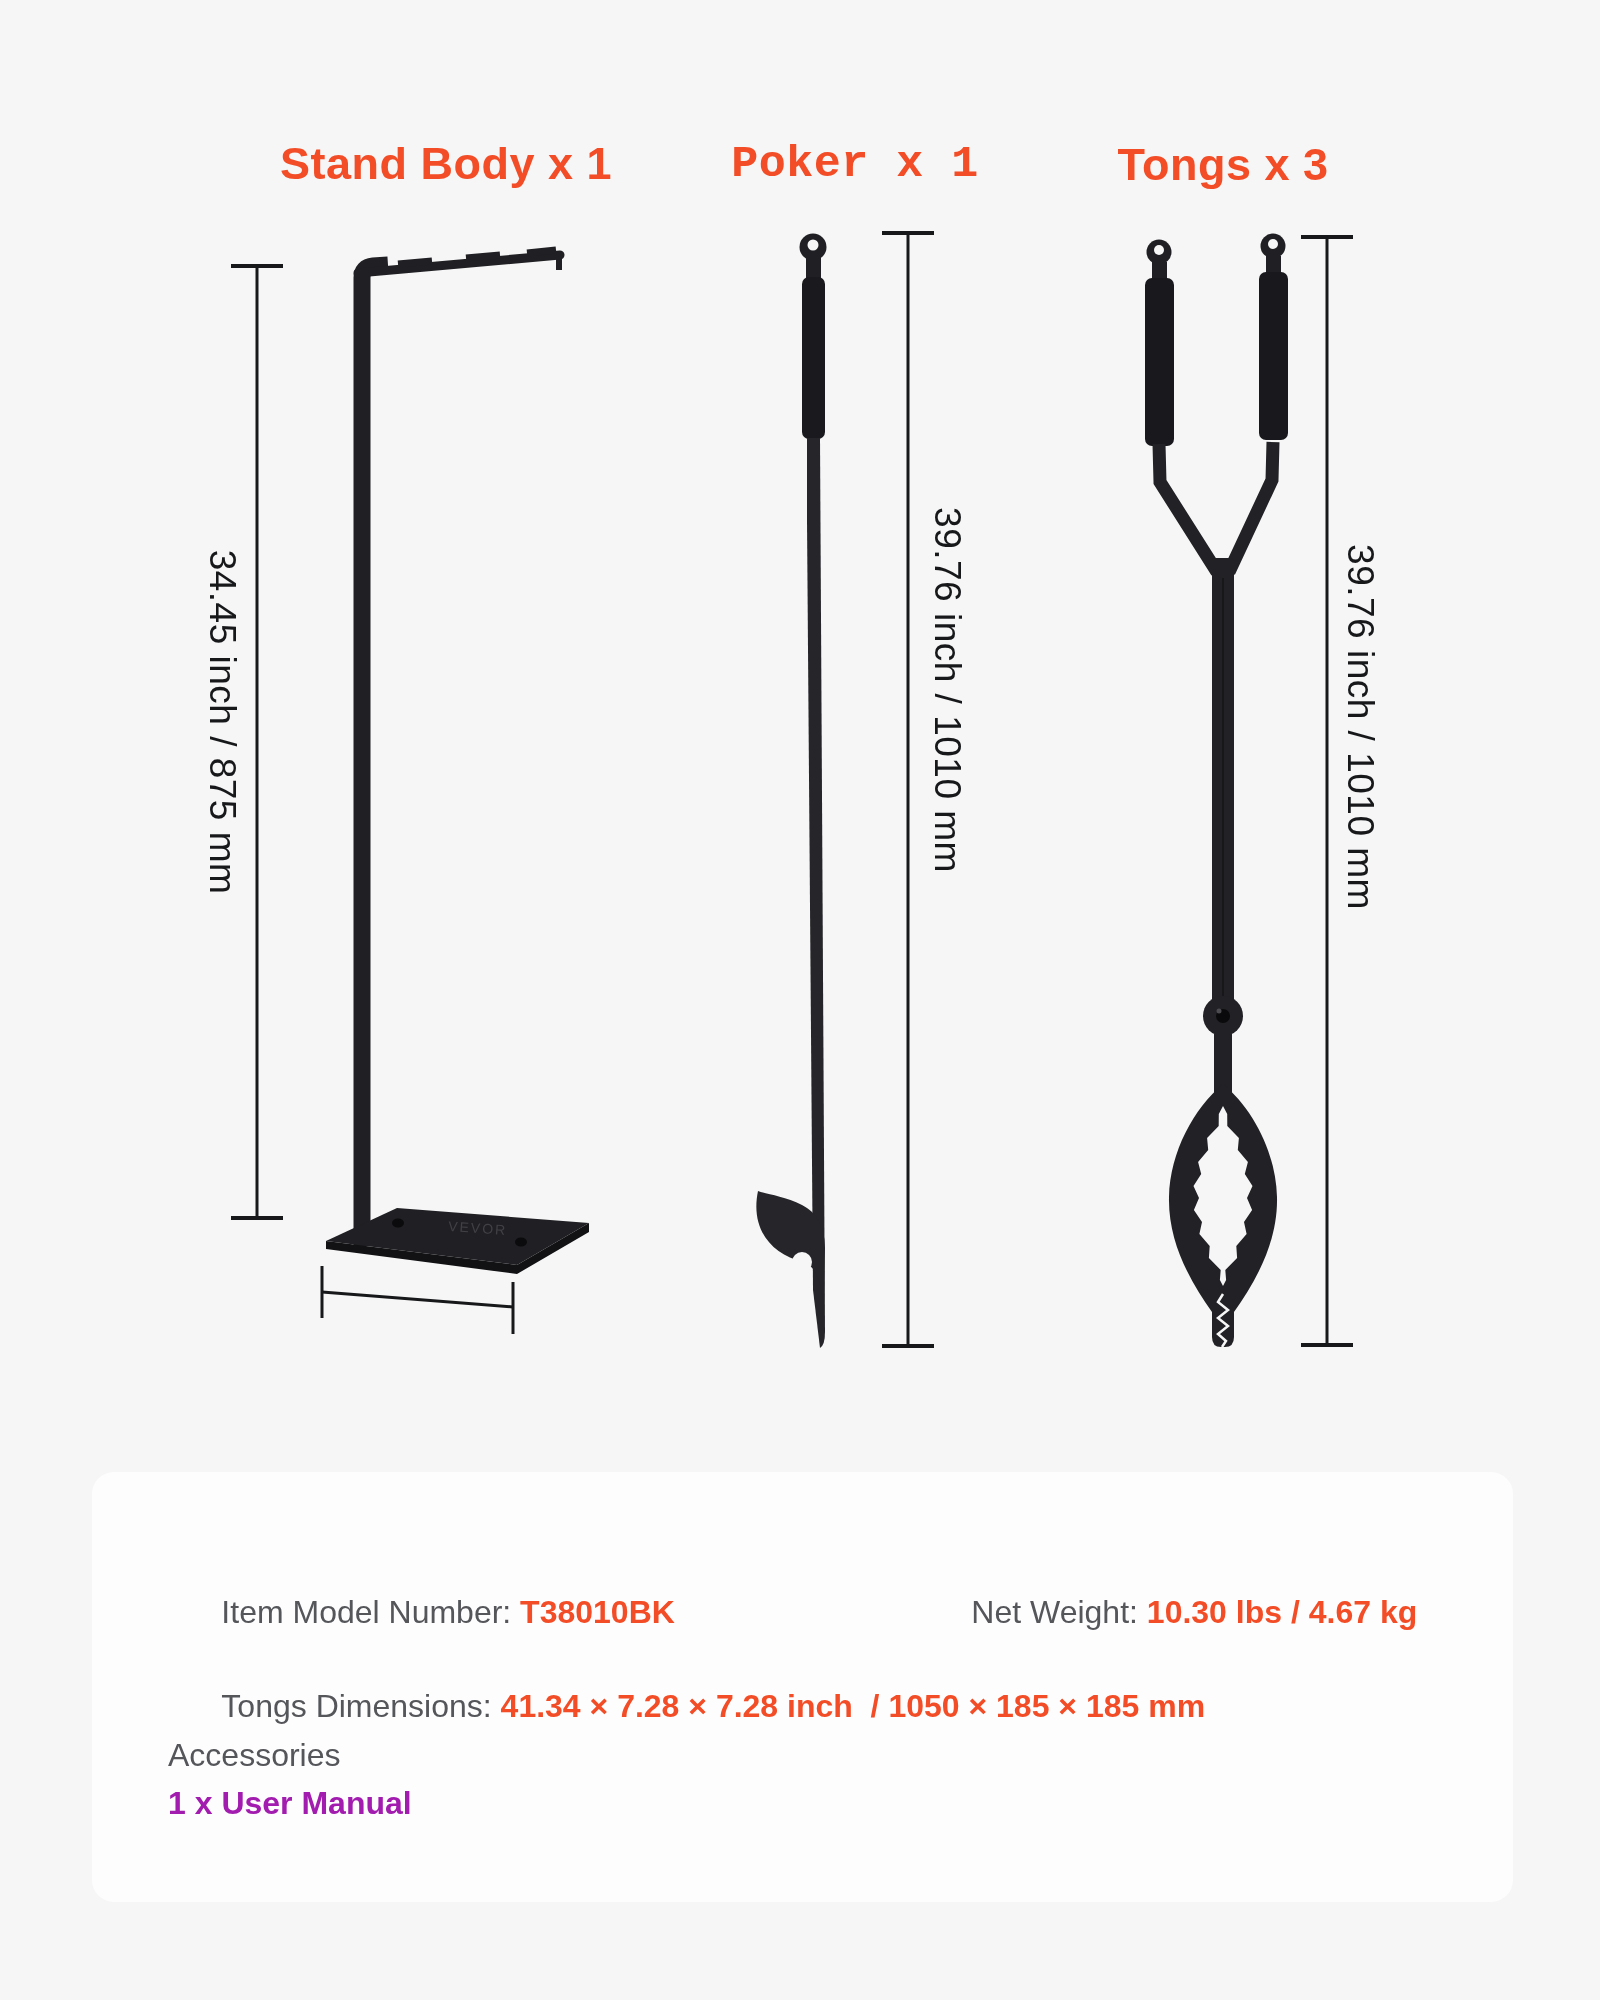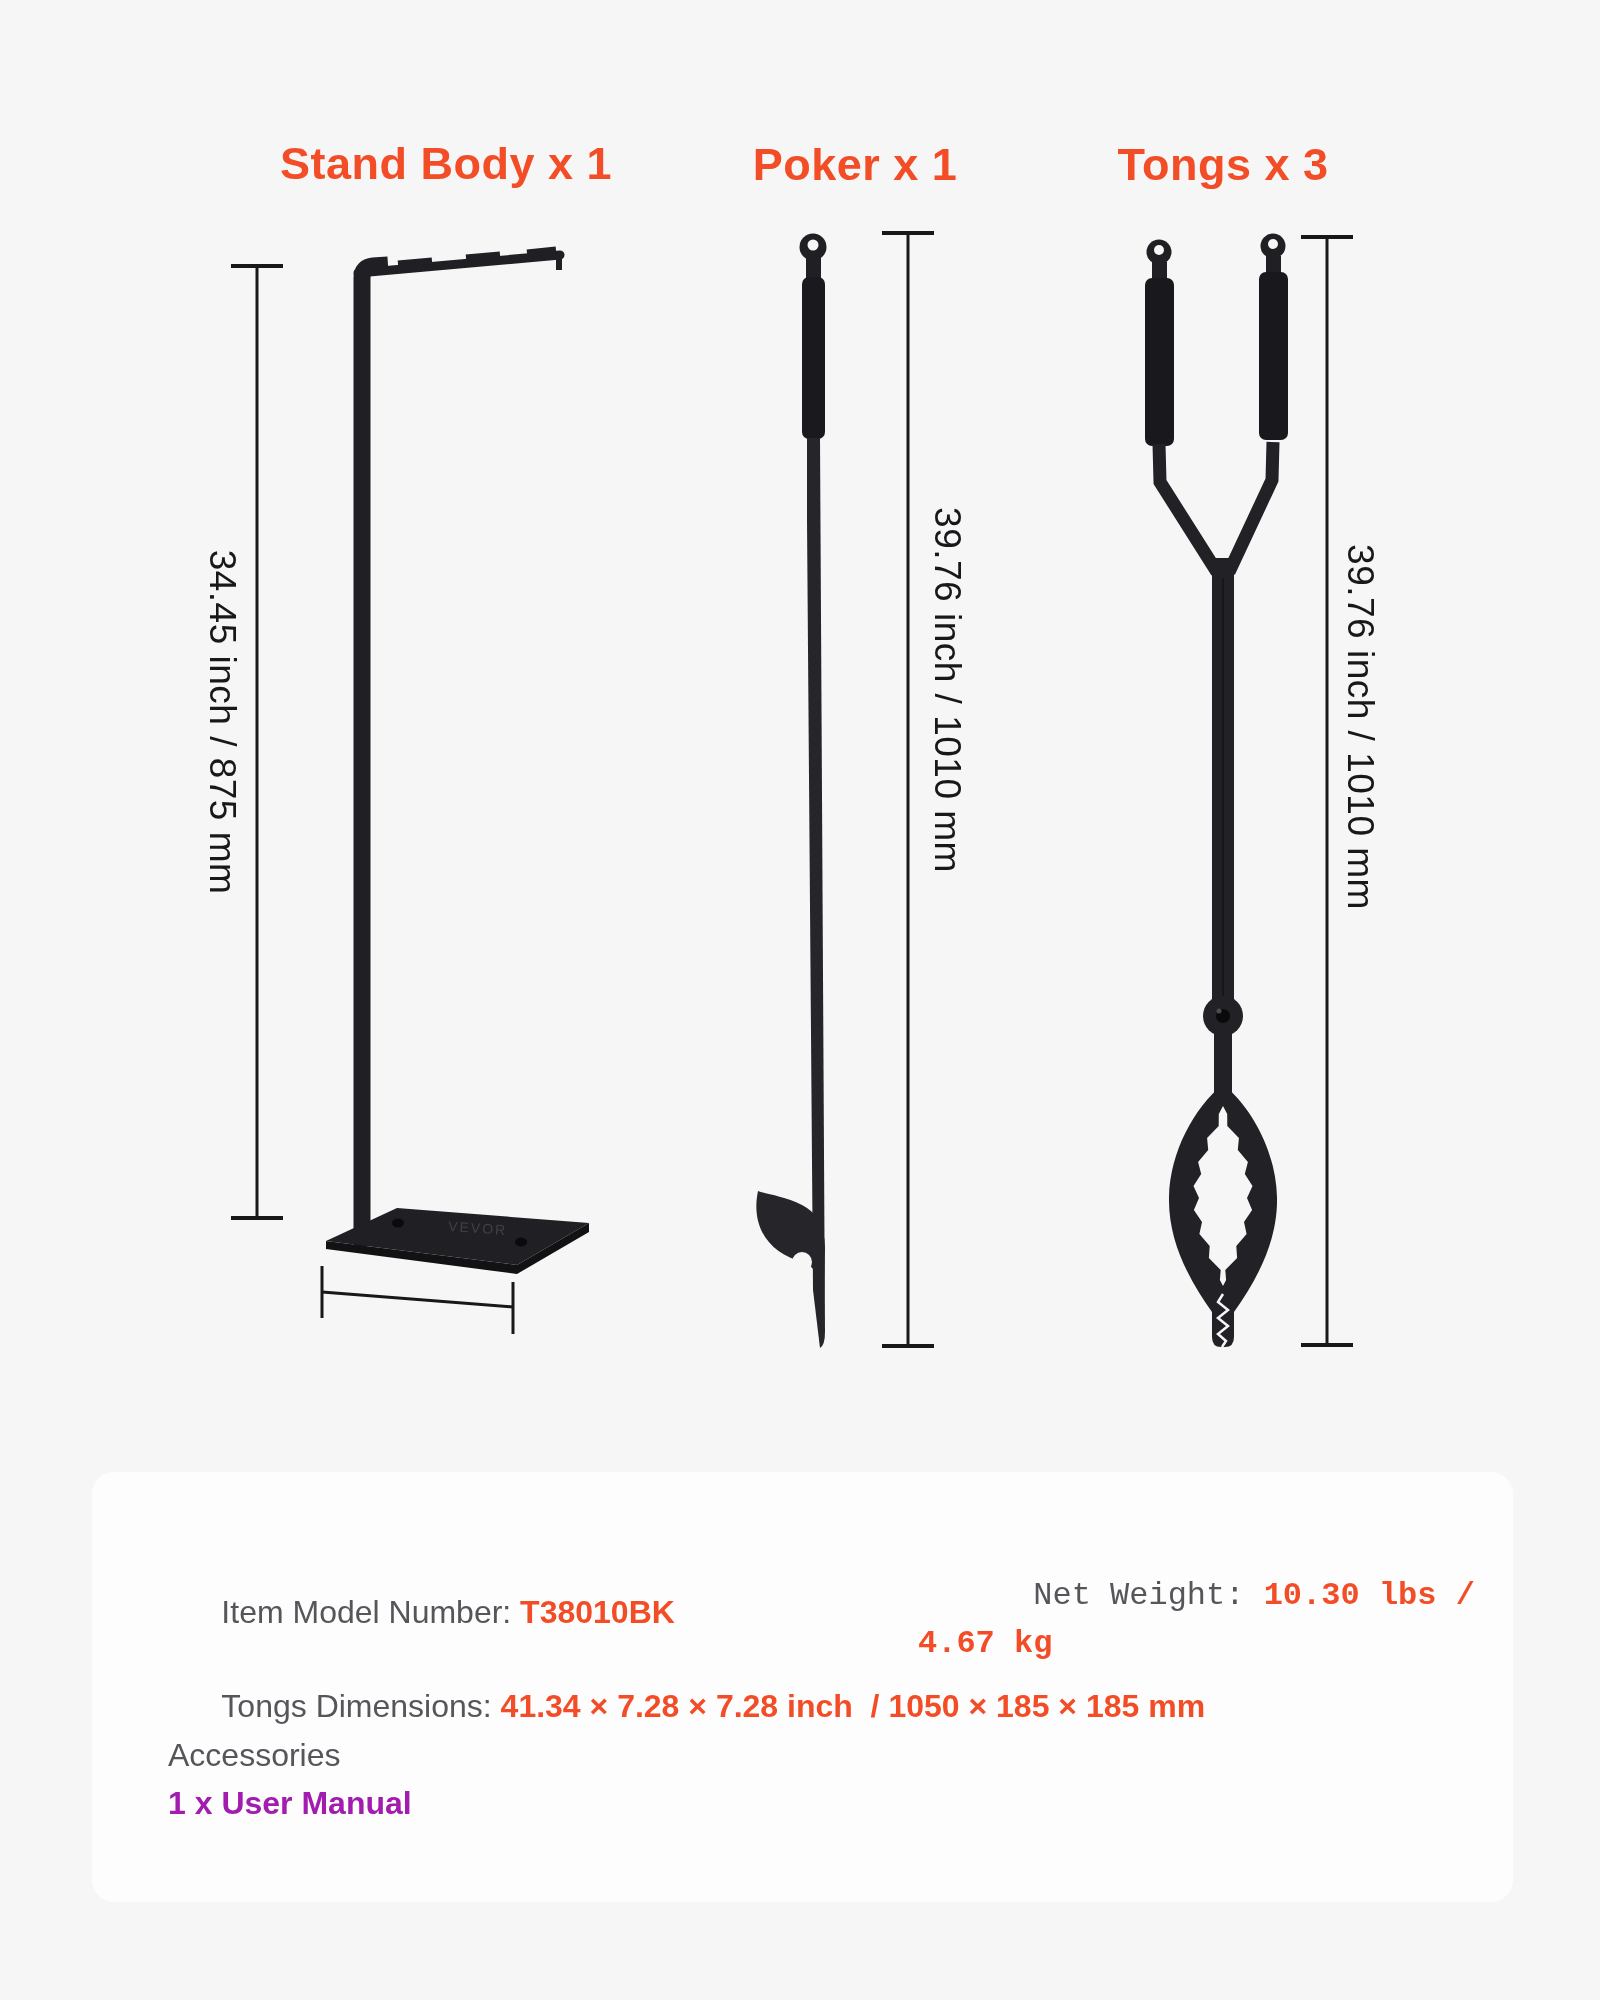--- a/index.html
+++ b/index.html
@@ -32,21 +32,21 @@
   }
   .spec-row .val{color:#f24d26;font-weight:bold;}
   svg{position:absolute;left:0;top:0;}
 </style>
 </head>
 <body>
 
 <div class="stage">
 
   <div class="hdr" style="left:280px;top:138px;width:300px;">Stand Body x 1</div>
-  <div class="hdr" style="left:730px;top:139px;width:250px;">Poker x 1</div>
+  <div class="hdr" style="left:730px;top:139px;width:250px;font-family:Liberation Mono, monospace;">Poker x 1</div>
   <div class="hdr" style="left:1098px;top:139px;width:250px;">Tongs x 3</div>
 
   <svg width="1600" height="1460" viewBox="0 0 1600 1460">
 
     <g>
       <path d="M362,1246 L362,278 Q362,267 373,266 L388,265" stroke="#202024" stroke-width="17" fill="none"></path>
       <path d="M358,273 L560,255" stroke="#202024" stroke-width="9" fill="none" stroke-linecap="round"></path>
       <path d="M398,264 l34,-3" stroke="#202024" stroke-width="7" fill="none"></path>
       <path d="M466,258 l34,-3" stroke="#202024" stroke-width="7" fill="none"></path>
       <path d="M527,253 l29,-3" stroke="#202024" stroke-width="7" fill="none"></path>
@@ -112,21 +112,21 @@
   </svg>
 
   <div class="dim-label vert" style="left:222px;top:722px;">34.45 inch / 875 mm</div>
   <div class="dim-label vert" style="left:947px;top:690px;">39.76 inch / 1010 mm</div>
   <div class="dim-label vert" style="left:1360px;top:727px;">39.76 inch / 1010 mm</div>
 
   <div class="spec-card">
     <div class="spec-row" style="left:76px;top:68px;">
       <span>Item Model Number: </span><span class="val">T38010BK</span>
     </div>
-    <div class="spec-row" style="left:826px;top:52px;font-family:Liberation Mono, monospace;">
+    <div class="spec-row" style="left:826px;top:68px;">
       <span>Net Weight: </span><span class="val">10.30 lbs / 4.67 kg</span>
     </div>
     <div class="spec-row" style="left:76px;top:162px;">
       <span>Tongs Dimensions: </span><span class="val">41.34 × 7.28 × 7.28 inch  / 1050 × 185 × 185 mm</span>
     </div>
     <div class="spec-row" style="left:76px;top:259px;">Accessories</div>
     <div class="spec-row val" style="left:76px;top:307px;color:#a21caf;font-weight:bold;">1 x User Manual</div>
   </div>
 
 </div>

